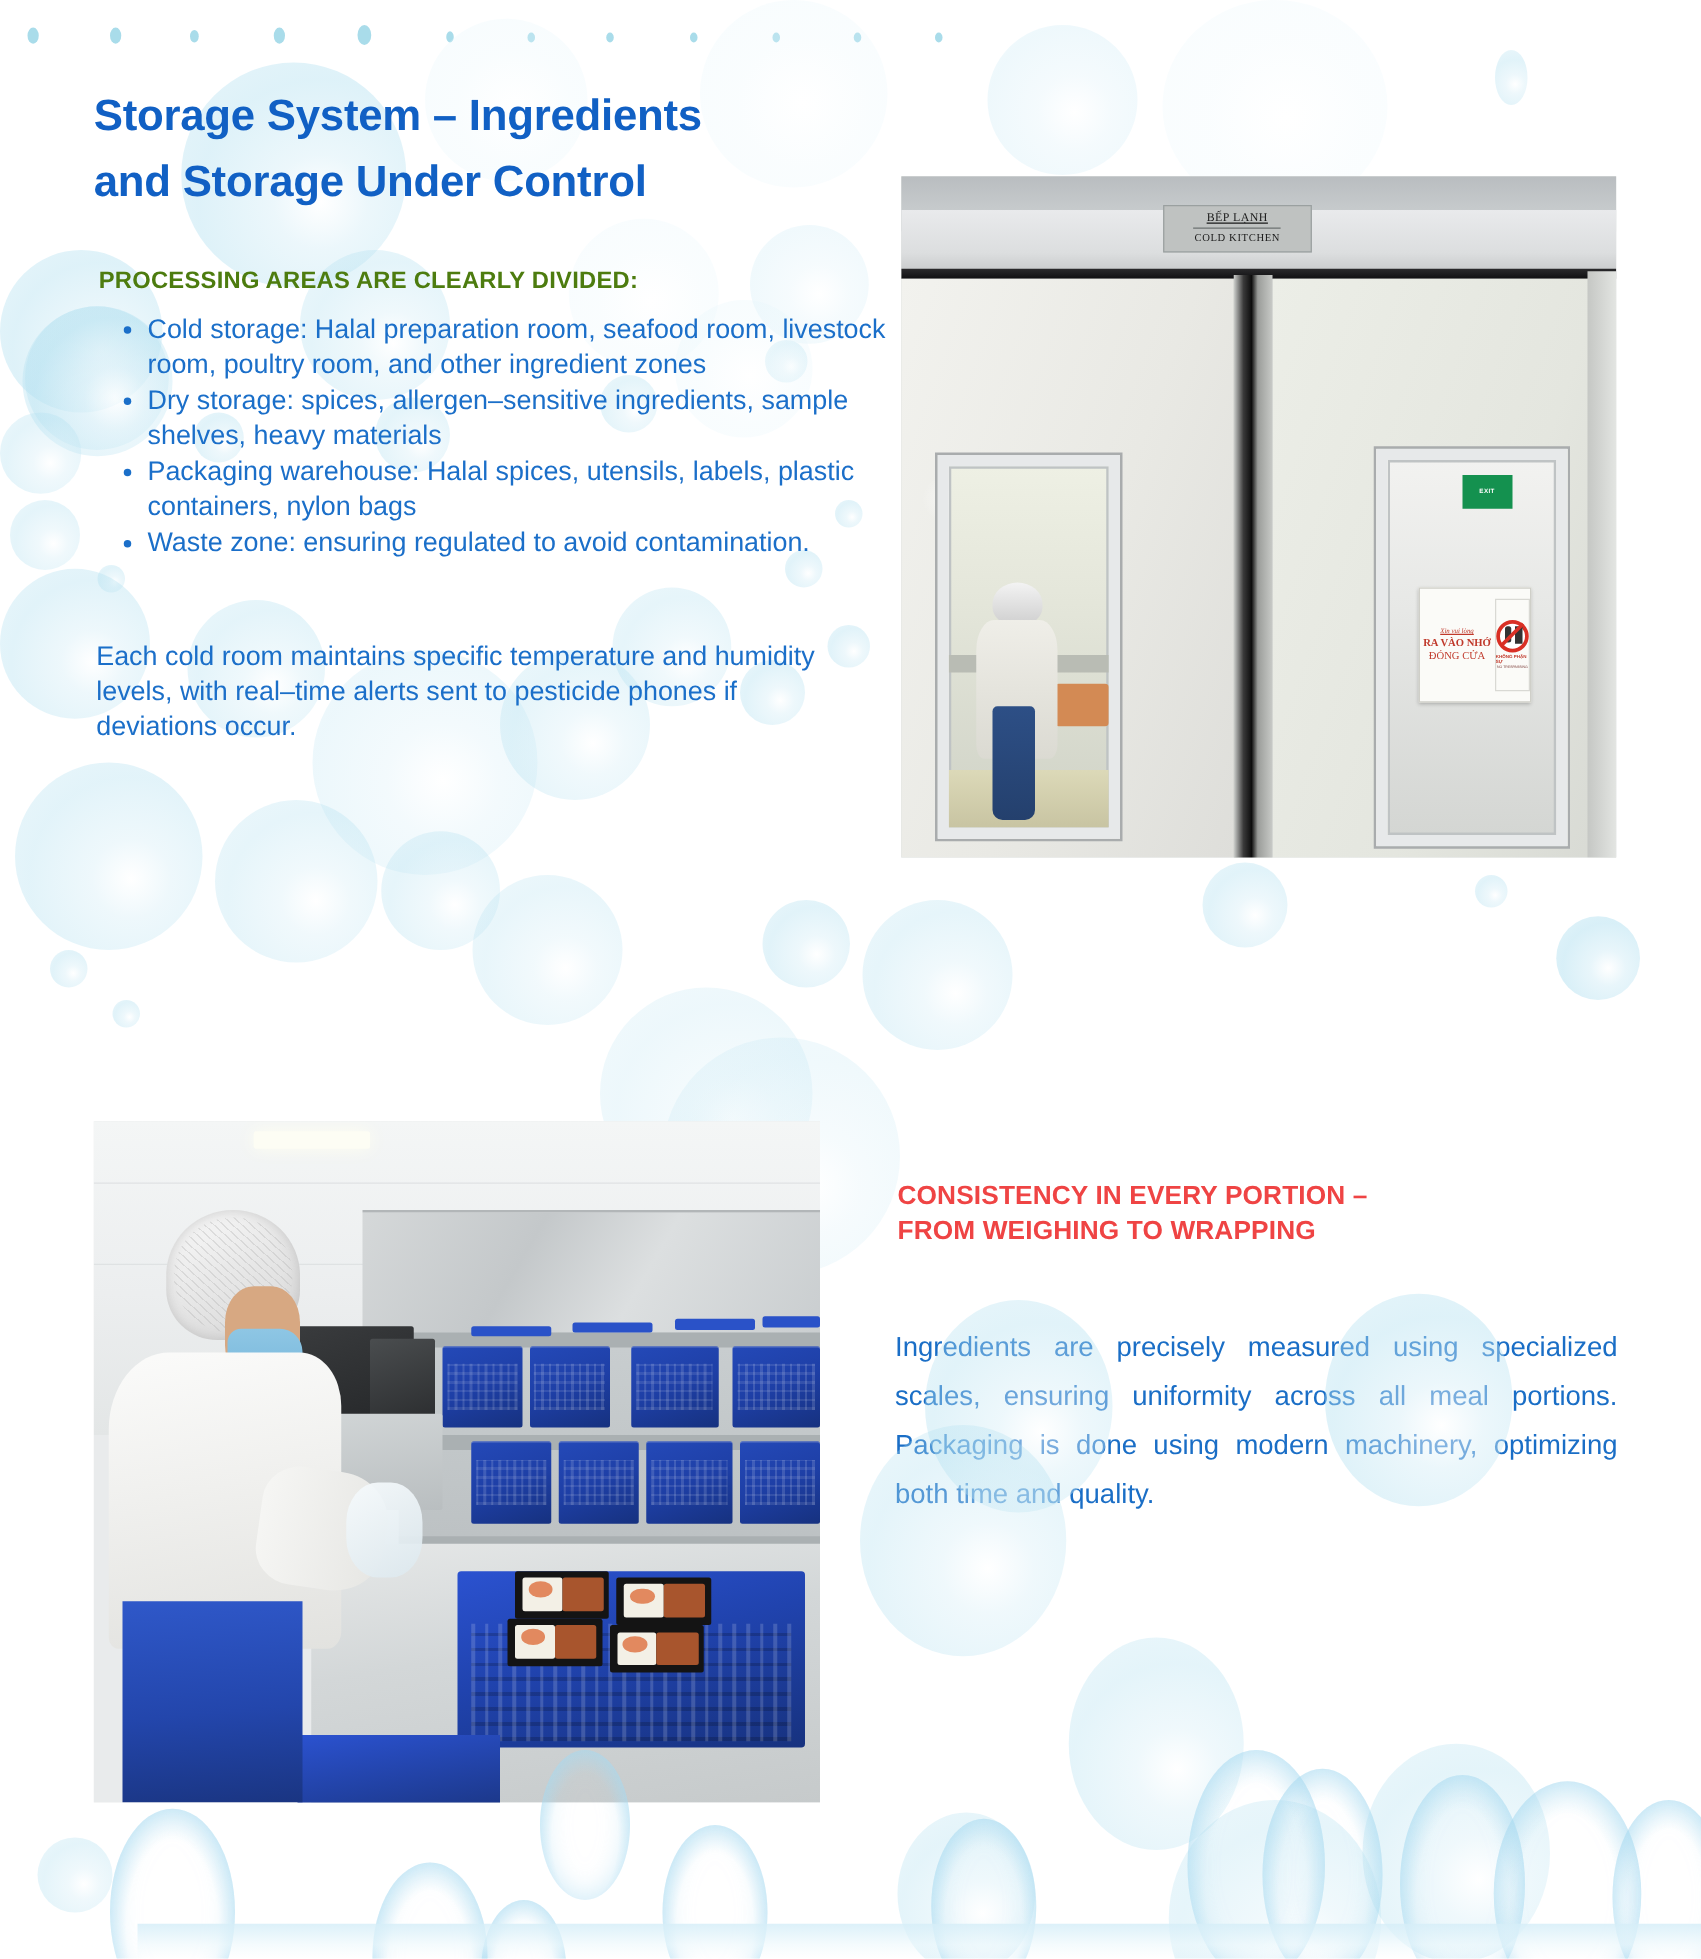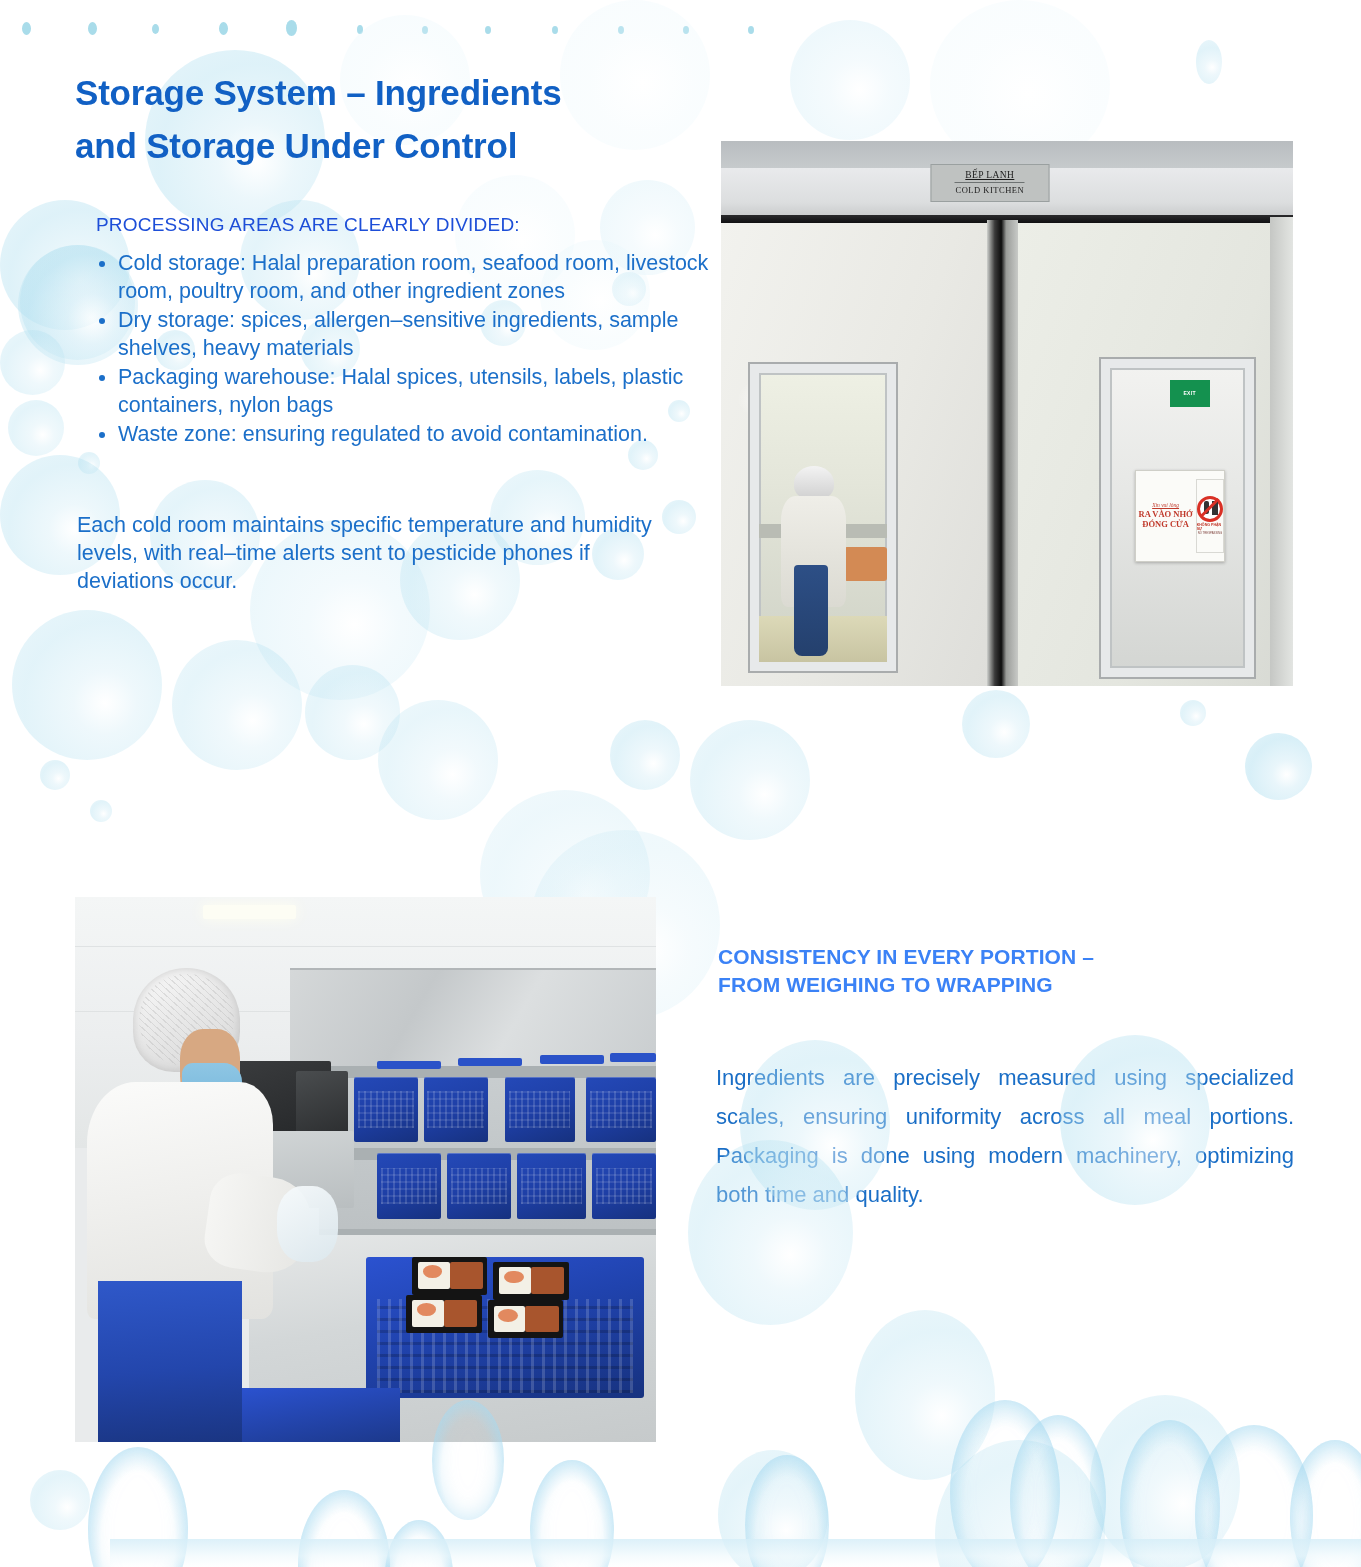--- a/index.html
+++ b/index.html
@@ -30,43 +30,43 @@
   }
   .bottom-band{
     position:absolute;left:110px;bottom:0;width:1251px;height:28px;
     background:linear-gradient(180deg, rgba(214,238,248,.85) 0%, rgba(236,248,252,.55) 60%, rgba(255,255,255,0) 100%);
   }
   h1.title{
     position:absolute;left:75px;top:66px;width:640px;margin:0;
     font-size:35px;line-height:1.52;font-weight:bold;color:#1160c4;letter-spacing:-.2px;
   }
   .sub-head{
-    position:absolute;left:96px;top:214px;width:640px;margin:0;
-    font-size:19px;font-weight:normal;color:#1d4ed8;letter-spacing:.2px;
+    position:absolute;left:79px;top:214px;width:640px;margin:0;
+    font-size:19px;font-weight:bold;color:#4d7c0f;letter-spacing:.2px;
   }
   ul.zones{
     position:absolute;left:86px;top:250px;width:614px;margin:0;padding:0 0 0 32px;
     list-style:disc;color:#1b6fc9;
   }
   ul.zones li{font-size:21.5px;line-height:1.28;margin:0 0 2px 0;color:#1b6fc9;}
   ul.zones li::marker{color:#1b6fc9;}
   p.note{
     position:absolute;left:77px;top:512px;width:600px;margin:0;
     font-size:21.5px;line-height:1.30;color:#1b6fc9;
   }
   .cta{
     position:absolute;left:229px;top:618px;width:196px;height:64px;
     border:1.5px solid #3a3a3a;background:transparent;
     display:flex;flex-direction:column;align-items:center;justify-content:center;
     color:#14549f;font-size:13px;line-height:1.45;letter-spacing:.35px;text-align:center;
     cursor:pointer;
   }
   h2.lower-head{
     position:absolute;left:718px;top:943px;width:580px;margin:0;
-    font-size:21px;line-height:1.35;font-weight:bold;color:#3b82f6;letter-spacing:.1px;
+    font-size:21px;line-height:1.35;font-weight:bold;color:#ef4444;letter-spacing:.1px;
   }
   p.lower-p{
     position:absolute;left:716px;top:1058px;width:578px;margin:0;
     font-size:22px;line-height:1.78;color:#1a6ec6;text-align:justify;
   }
   p.lower-p2{
     position:absolute;left:716px;top:1256px;width:578px;margin:0;
     font-size:22px;line-height:1.78;color:#1a6ec6;text-align:justify;
   }
 
@@ -114,21 +114,21 @@
     background:#14914f;color:#fff;font-size:5px;display:flex;align-items:center;justify-content:center;
     font-weight:bold;letter-spacing:.3px;}
   .red-sign{
     position:absolute;left:18%;top:34%;width:66%;height:30%;
     background:#fbfbf8;border:1px solid #cfcfc8;display:flex;align-items:center;
     box-shadow:0 1px 3px rgba(0,0,0,.25);
   }
   .red-sign .txt{flex:1;text-align:center;font-family:"Liberation Serif","DejaVu Serif",serif;color:#c0392b;line-height:1.2;}
   .red-sign .t0{font-size:5.5px;font-style:italic;text-decoration:underline;}
   .red-sign .t1{font-size:8.5px;font-weight:bold;}
-  .red-sign .t2{font-size:8.5px;font-weight:bold;}
+  .red-sign .t2{font-size:8.5px;font-weight:normal;}
   .red-sign .pic{width:30%;height:80%;display:flex;flex-direction:column;align-items:center;justify-content:center;
     border:1px solid #d9d9d4;}
   .no-entry{width:20px;height:20px;border-radius:50%;border:3px solid #d93025;position:relative;background:#fff;}
   .no-entry::after{content:"";position:absolute;left:-2px;top:7px;width:24px;height:3px;background:#d93025;transform:rotate(-45deg);}
   .no-entry .man{position:absolute;left:4px;top:2px;width:5px;height:13px;background:#333;border-radius:2px;}
   .no-entry .door{position:absolute;right:2px;top:2px;width:6px;height:14px;background:#333;}
   .pic .cap1{font-size:3.6px;color:#c0392b;font-weight:bold;margin-top:1px;}
   .pic .cap2{font-size:2.8px;color:#7a3b36;}
   .ck-wallhi{position:absolute;left:6%;top:33%;width:26%;height:10%;
     background:radial-gradient(ellipse at 50% 50%, rgba(255,255,255,.85), rgba(255,255,255,0) 70%);}

